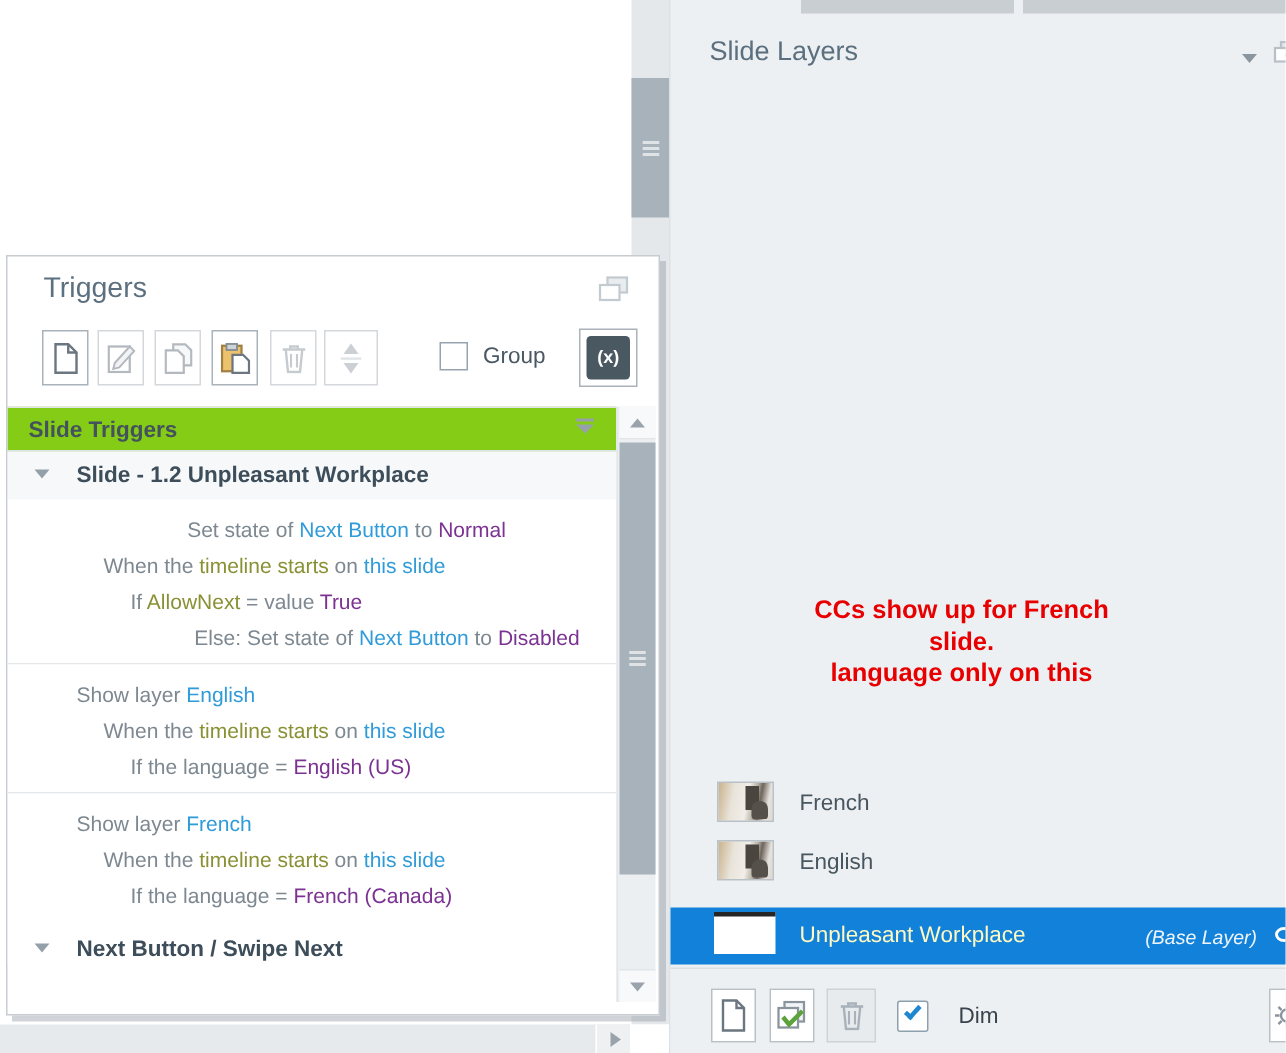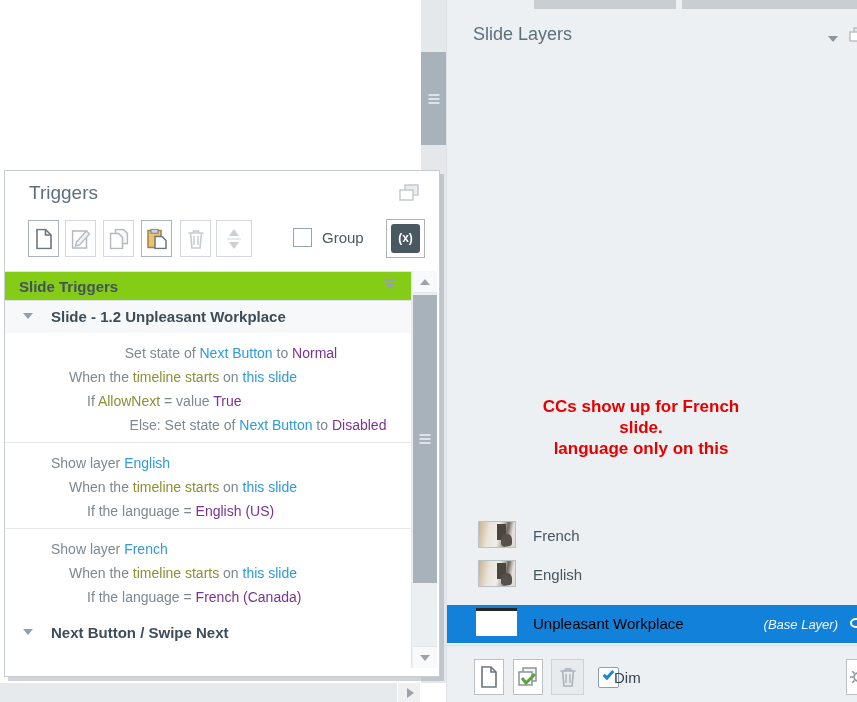--- a/index.html
+++ b/index.html
@@ -32,31 +32,31 @@
   .layer-rows { position:absolute; left:0; top:517px; width:411px; }
   .layer-row { position:absolute; left:0; width:411px; height:38px; }
   .layer-row.selected { height:38px; }
   .lr-thumb { position:absolute; left:31px; top:4px; width:38px; height:27px;
               border:1px solid #b9c0c6; overflow:hidden;
               background:linear-gradient(100deg,#c9b28c 0%,#e9e4da 28%,#f1eee9 52%,#b5aea2 66%,#6e655c 74%,#e6e2dc 88%,#ddd8d1 100%); }
   .lr-thumb .door { position:absolute; right:9px; top:2px; width:9px; height:16px; background:#4a453f; }
   .lr-thumb .person { position:absolute; right:3px; bottom:1px; width:11px; height:12px; background:#55504a; border-radius:45% 45% 20% 20%; }
   .lr-thumb-white { position:absolute; left:29px; top:3px; width:41px; height:28px; background:#ffffff; border-top:3px solid #262626; }
   .lr-label { position:absolute; left:86px; top:10px; font-size:15px; color:#47565f; }
-  .layer-row.selected .lr-label { color:#000000; }
+  .layer-row.selected .lr-label { color:#fef9c3; }
   .lr-badge { position:absolute; right:20px; top:12px; font-size:13px; font-style:italic; color:#eef5fb; }
   .lr-eye { position:absolute; right:-4px; top:13px; width:12px; height:10px; border:2px solid #ffffff; border-radius:50%; }
 
   .lp-toolbar { position:absolute; left:0; top:645px; width:411px; height:57px; background:#edf0f3; border-top:1px solid #dadfe3; }
   .lp-btn { position:absolute; top:13px; width:30px; height:36px; background:#ffffff; border:1px solid #b9c0c6; }
   .lp-btn.disabled { background:#e8ebed; border-color:#ced3d7; }
   .lp-btn svg { position:absolute; left:50%; top:50%; transform:translate(-50%,-50%); }
   .dim-check { position:absolute; left:151px; top:21px; width:21px; height:21px; background:#fff; border:1px solid #8fa0ad; border-radius:2px; }
   .checkmark { position:absolute; left:4px; top:3px; width:11px; height:6px; border-left:3px solid #1e87d0; border-bottom:3px solid #1e87d0; transform:rotate(-48deg); }
-  .dim-label { position:absolute; left:167px; top:23px; font-size:15px; color:#39434d; }
+  .dim-label { position:absolute; left:192px; top:23px; font-size:15px; color:#39434d; }
   .lp-btn.cut { left:399px; width:20px; }
 
   
   .triggers-panel { position:absolute; left:4px; top:170px; width:436px; height:507px;
                     background:#ffffff; border:1px solid #c7ccd1; z-index:3;
                     box-shadow:4px 4px 0 rgba(150,158,166,0.45); }
   .tp-title { position:absolute; left:24px; top:11px; font-size:19px; color:#5c707f; }
   .tp-panel-icon { position:absolute; left:393px; top:13px; width:22px; height:18px; }
   .tp-toolbar { position:absolute; left:0; top:46px; width:434px; height:50px; }
   .tp-btn { position:absolute; top:3px; width:31px; height:37px; background:#fff; border:1px solid #aab2ba; }

